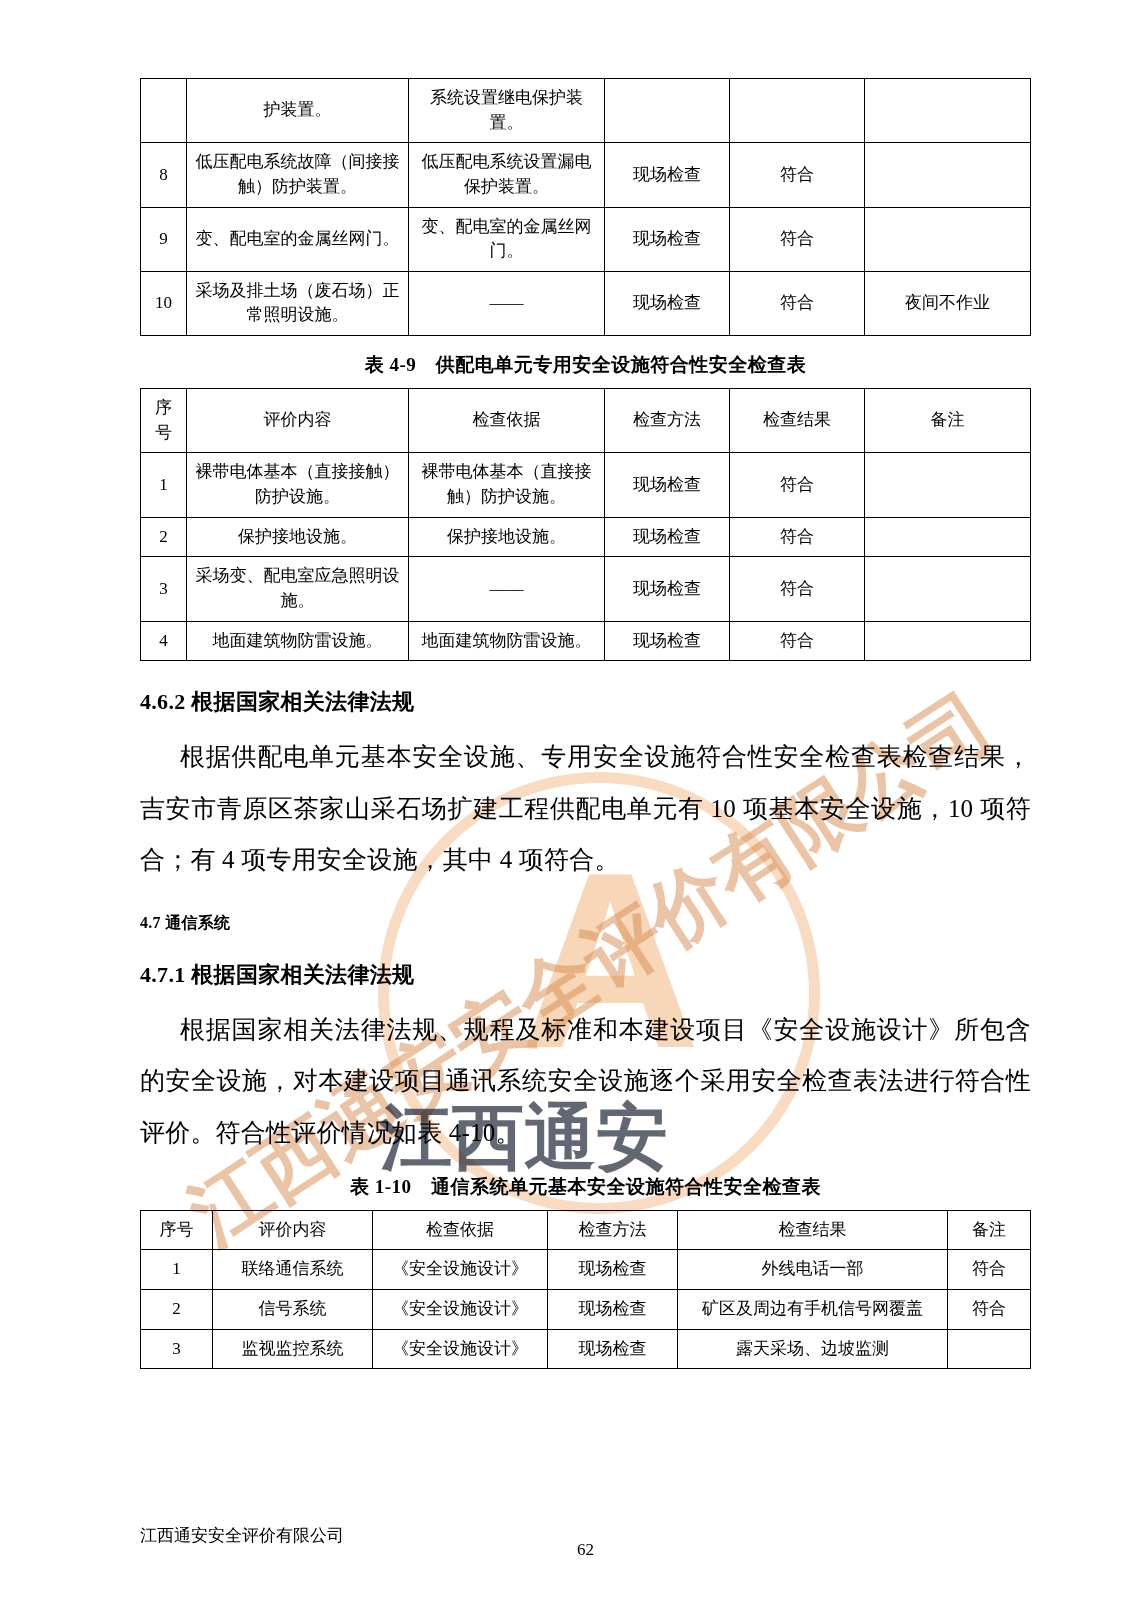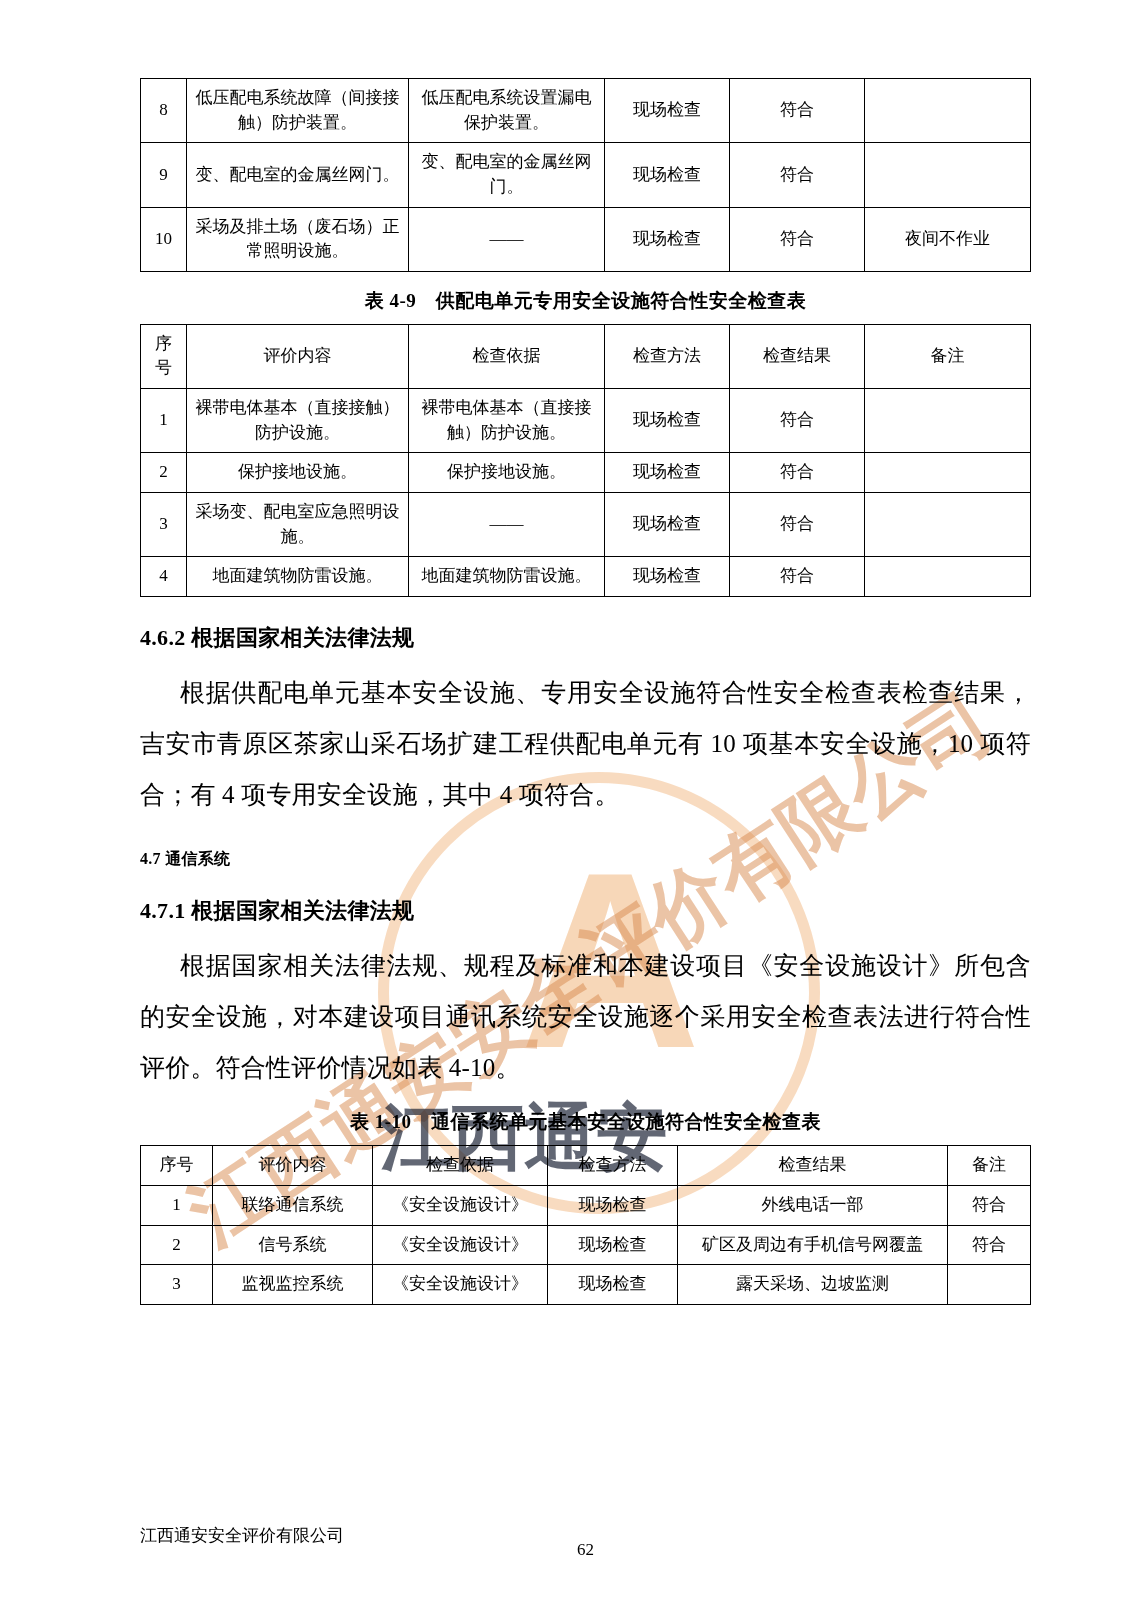--- a/index.html
+++ b/index.html
@@ -201,20 +201,28 @@
       <colgroup>
         <col style="width:46px">
         <col style="width:222px">
         <col style="width:196px">
         <col style="width:125px">
         <col style="width:135px">
         <col style="width:166px">
       </colgroup>
       <tbody>
         <tr>
+          <td></td>
+          <td>护装置。</td>
+          <td class="t-left">系统设置继电保护装置。</td>
+          <td></td>
+          <td></td>
+          <td></td>
+        </tr>
+        <tr>
           <td>8</td>
           <td>低压配电系统故障（间接接触）防护装置。</td>
           <td class="t-left">低压配电系统设置漏电保护装置。</td>
           <td>现场检查</td>
           <td>符合</td>
           <td></td>
         </tr>
         <tr>
           <td>9</td>
           <td>变、配电室的金属丝网门。</td>

